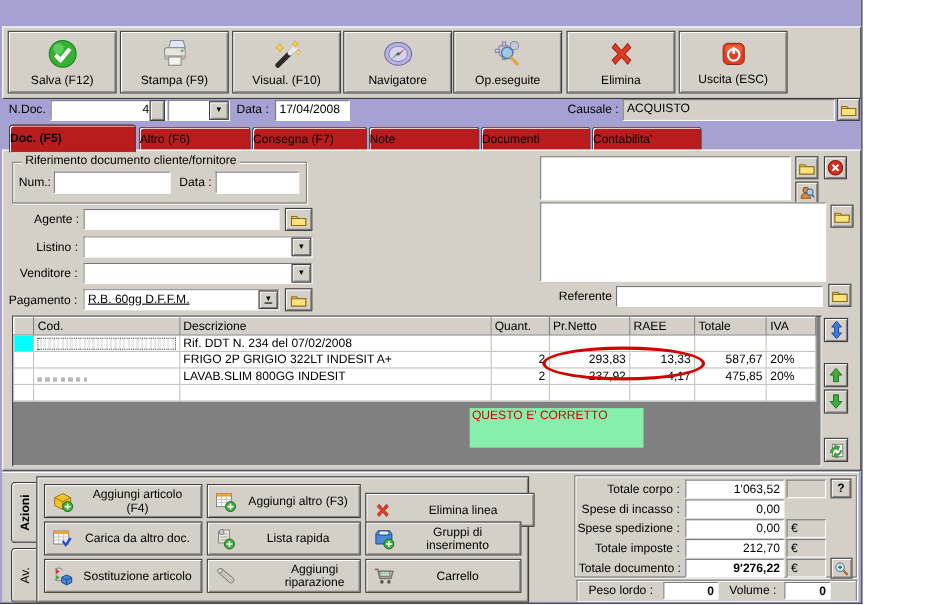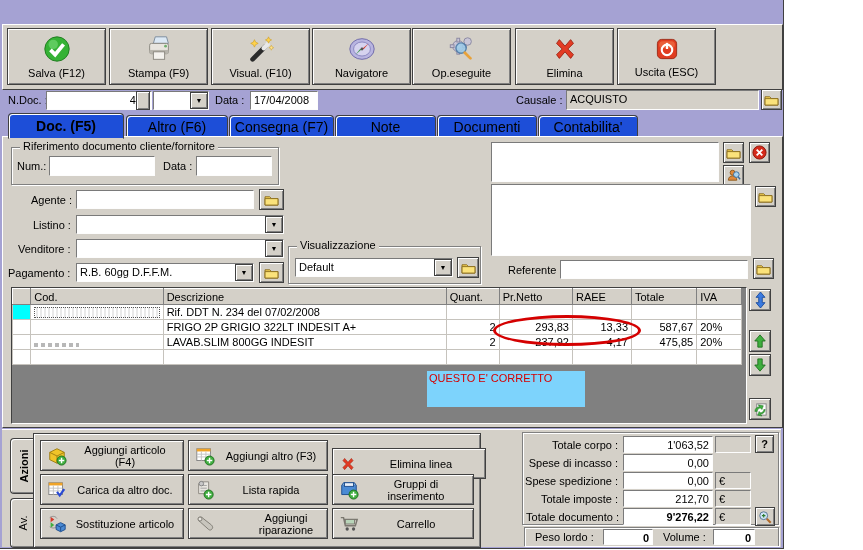--- a/index.html
+++ b/index.html
@@ -24,21 +24,21 @@
   .combo .cval{flex:1;background:#fff;padding:2px 3px;overflow:hidden;white-space:nowrap;}
   .combo .carr{width:16px;background:#d4d0c8;border:1px solid #404040;box-shadow:inset 1px 1px 0 #fff, inset -1px -1px 0 #808080;display:flex;align-items:center;justify-content:center;font-size:7px;color:#000;}
   .smallbtn{display:flex;align-items:center;justify-content:center;}
   table.grid{border-collapse:collapse;table-layout:fixed;background:#fff;font-size:11px;}
   table.grid td,table.grid th{border:1px solid #c6c3bd;padding:0 3px;height:14px;overflow:hidden;white-space:nowrap;font-weight:normal;}
   table.grid th{background:#d4d0c8;border:1px solid #808080;border-top-color:#fff;border-left-color:#fff;text-align:left;height:15px;}
   .vtab{background:#d4d0c8;border:1px solid #404040;border-right:none;box-shadow:inset 1px 1px 0 #fff, inset 0 -1px 0 #808080;border-radius:4px 0 0 4px;display:flex;align-items:center;justify-content:center;}
   .vtab span{transform:rotate(-90deg);white-space:nowrap;}
   .actbtn{display:flex;align-items:center;padding:0 6px;gap:6px;}
   .actbtn .al{flex:1;text-align:center;font-size:11px;}
-  .tab{background:#1d4ed8;border:1px solid #404040;border-bottom:none;border-radius:4px 4px 0 0;box-shadow:inset 1px 1px 0 #fff;display:flex;align-items:center;justify-content:center;font-size:14px;}
+  .tab{background:#b91c1c;border:1px solid #404040;border-bottom:none;border-radius:4px 4px 0 0;box-shadow:inset 1px 1px 0 #fff;display:flex;align-items:center;justify-content:flex-start;font-size:11px;}
   .euro{display:flex;align-items:center;padding:0 3px;font-size:11px;}
   .redact1{background:repeating-linear-gradient(90deg,#fff 0 2px,#e9e9e9 2px 4px);outline:1px dotted #555;outline-offset:-1px;height:11px;}
   .redact2{background:repeating-linear-gradient(90deg,#999 0 4px,#fff 4px 7px);height:4px;width:45px;opacity:.7;margin-top:5px;}
 </style>
 </head>
 <body>
 
 <div class="abs window">
 
 
@@ -178,44 +178,31 @@
       <div class="carr">▼</div>
     </div>
 
     <span class="abs lab" style="left:15px;top:106px;">Venditore :</span>
     <div class="abs combo sunken" style="left:73px;top:102px;width:208px;height:19px;padding:0;">
       <div class="cval"></div>
       <div class="carr">▼</div>
     </div>
 
     <span class="abs lab" style="left:5px;top:130px;">Pagamento :</span>
-    <div class="abs combo sunken" style="left:73px;top:126px;width:178px;height:19px;padding:0;">
+    <div class="abs combo sunken" style="left:73px;top:126px;width:178px;height:19px;padding:0;text-decoration:underline;">
       <div class="cval">R.B. 60gg D.F.F.M.</div>
       <div class="carr">▼</div>
     </div>
     <div class="abs raisedbtn smallbtn" style="left:256px;top:125px;width:25px;height:21px;">
       <svg width="15" height="12" viewBox="0 0 16 13">
           <path d="M1 3h5l2 2h7v7H1z" fill="#f5d254" stroke="#8a6d1d"></path>
           <path d="M1 5h14v7H1z" fill="#fbe27a" stroke="#8a6d1d"></path>
         </svg>
     </div>
 
-    <div class="abs groupbox" style="left:285px;top:109px;width:193px;height:38px;">
-      <span class="gb-title">Visualizzazione</span>
-      <div class="abs combo sunken" style="left:6px;top:11px;width:158px;height:19px;padding:0;">
-        <div class="cval">Default</div>
-        <div class="carr">▼</div>
-      </div>
-      <div class="abs raisedbtn smallbtn" style="left:168px;top:10px;width:22px;height:21px;">
-        <svg width="15" height="12" viewBox="0 0 16 13">
-            <path d="M1 3h5l2 2h7v7H1z" fill="#f5d254" stroke="#8a6d1d"></path>
-            <path d="M1 5h14v7H1z" fill="#fbe27a" stroke="#8a6d1d"></path>
-          </svg>
-      </div>
-    </div>
 
     <div class="abs sunken" style="left:488px;top:5px;width:228px;height:40px;"></div>
     <div class="abs raisedbtn smallbtn" style="left:720px;top:5px;width:21px;height:21px;">
       <svg width="15" height="12" viewBox="0 0 16 13">
           <path d="M1 3h5l2 2h7v7H1z" fill="#f5d254" stroke="#8a6d1d"></path>
           <path d="M1 5h14v7H1z" fill="#fbe27a" stroke="#8a6d1d"></path>
         </svg>
     </div>
     <div class="abs raisedbtn smallbtn" style="left:746px;top:5px;width:21px;height:21px;">
       <svg width="15" height="15" viewBox="0 0 16 16">
@@ -313,21 +300,21 @@
           <td class="rt"></td>
           <td class="rt"></td>
           <td class="rt"></td>
           <td></td>
         </tr>
       </tbody>
         </table>
 
       <div class="abs" style="left:481px;top:27px;width:142px;height:25px;border:3px solid #d40000;border-radius:50%;"></div>
 
-      <div class="abs" style="left:415px;top:83px;width:158px;height:36px;background:#7dd3fc;">
+      <div class="abs" style="left:415px;top:83px;width:158px;height:36px;background:#86efac;">
         <span style="color:#d40000;font-size:11px;padding:1px 2px;display:block;">QUESTO E' CORRETTO</span>
       </div>
     </div>
 
     <div class="abs raisedbtn smallbtn" style="left:746px;top:152px;width:22px;height:22px;">
       <svg width="13" height="16" viewBox="0 0 14 18">
           <path d="M7 0l5 6H9v6h3l-5 6-5-6h3V6H2z" fill="#3a7ae0" stroke="#1a4a9a"></path>
         </svg>
     </div>
     <div class="abs raisedbtn smallbtn" style="left:746px;top:193px;width:22px;height:22px;">

